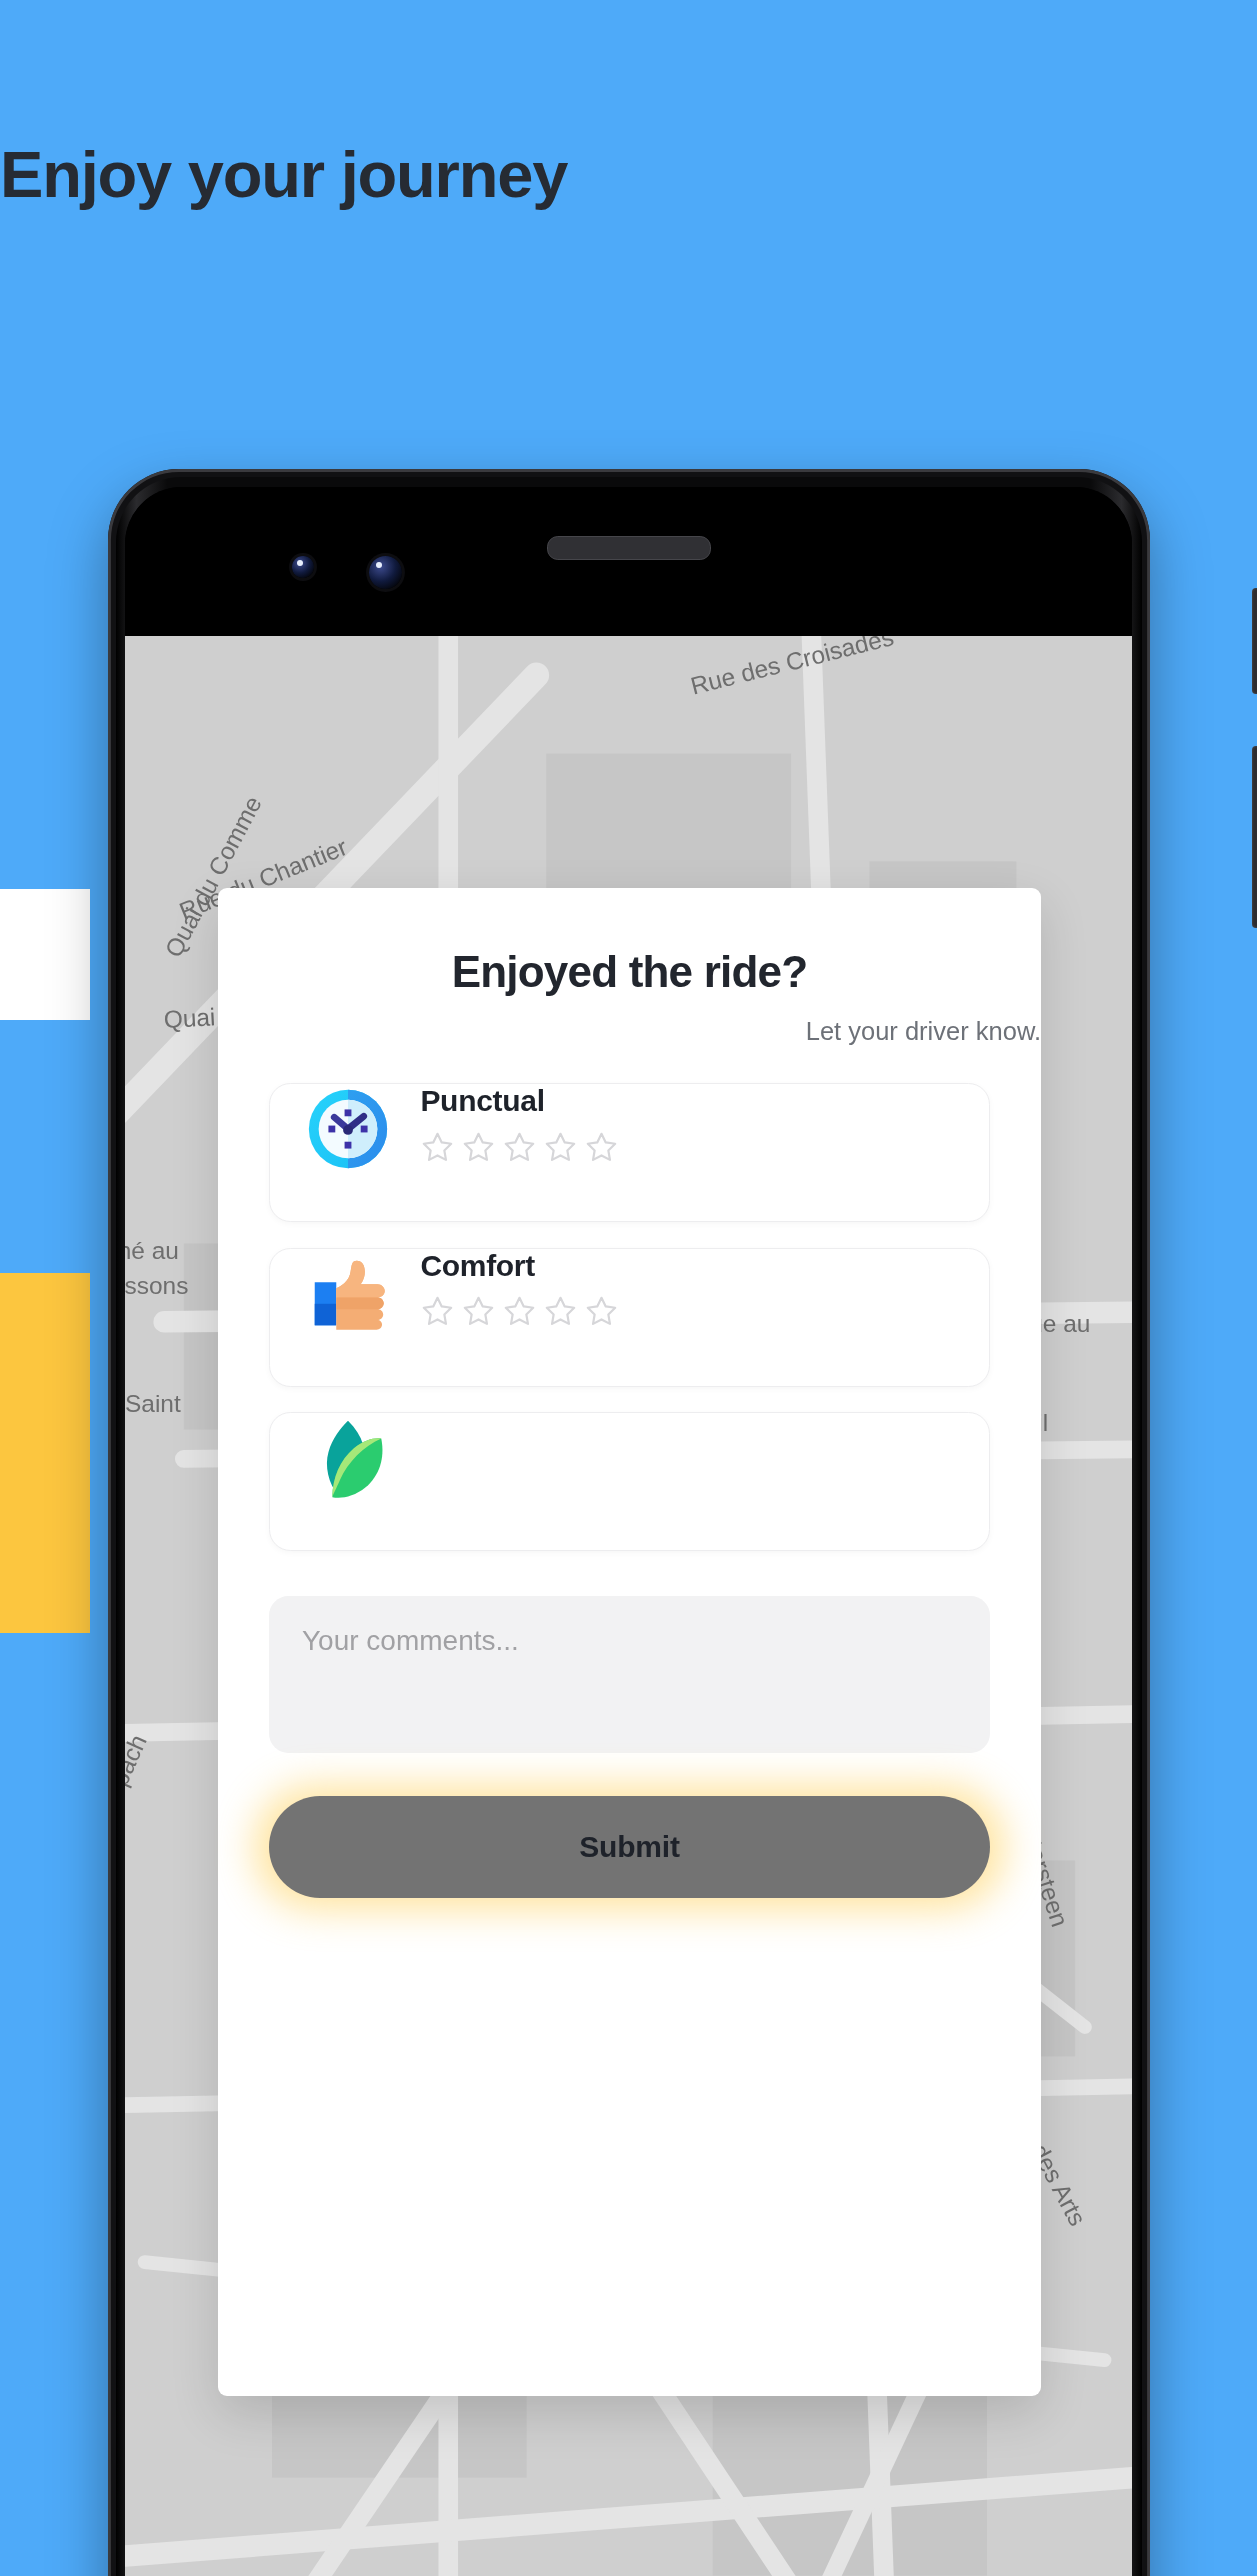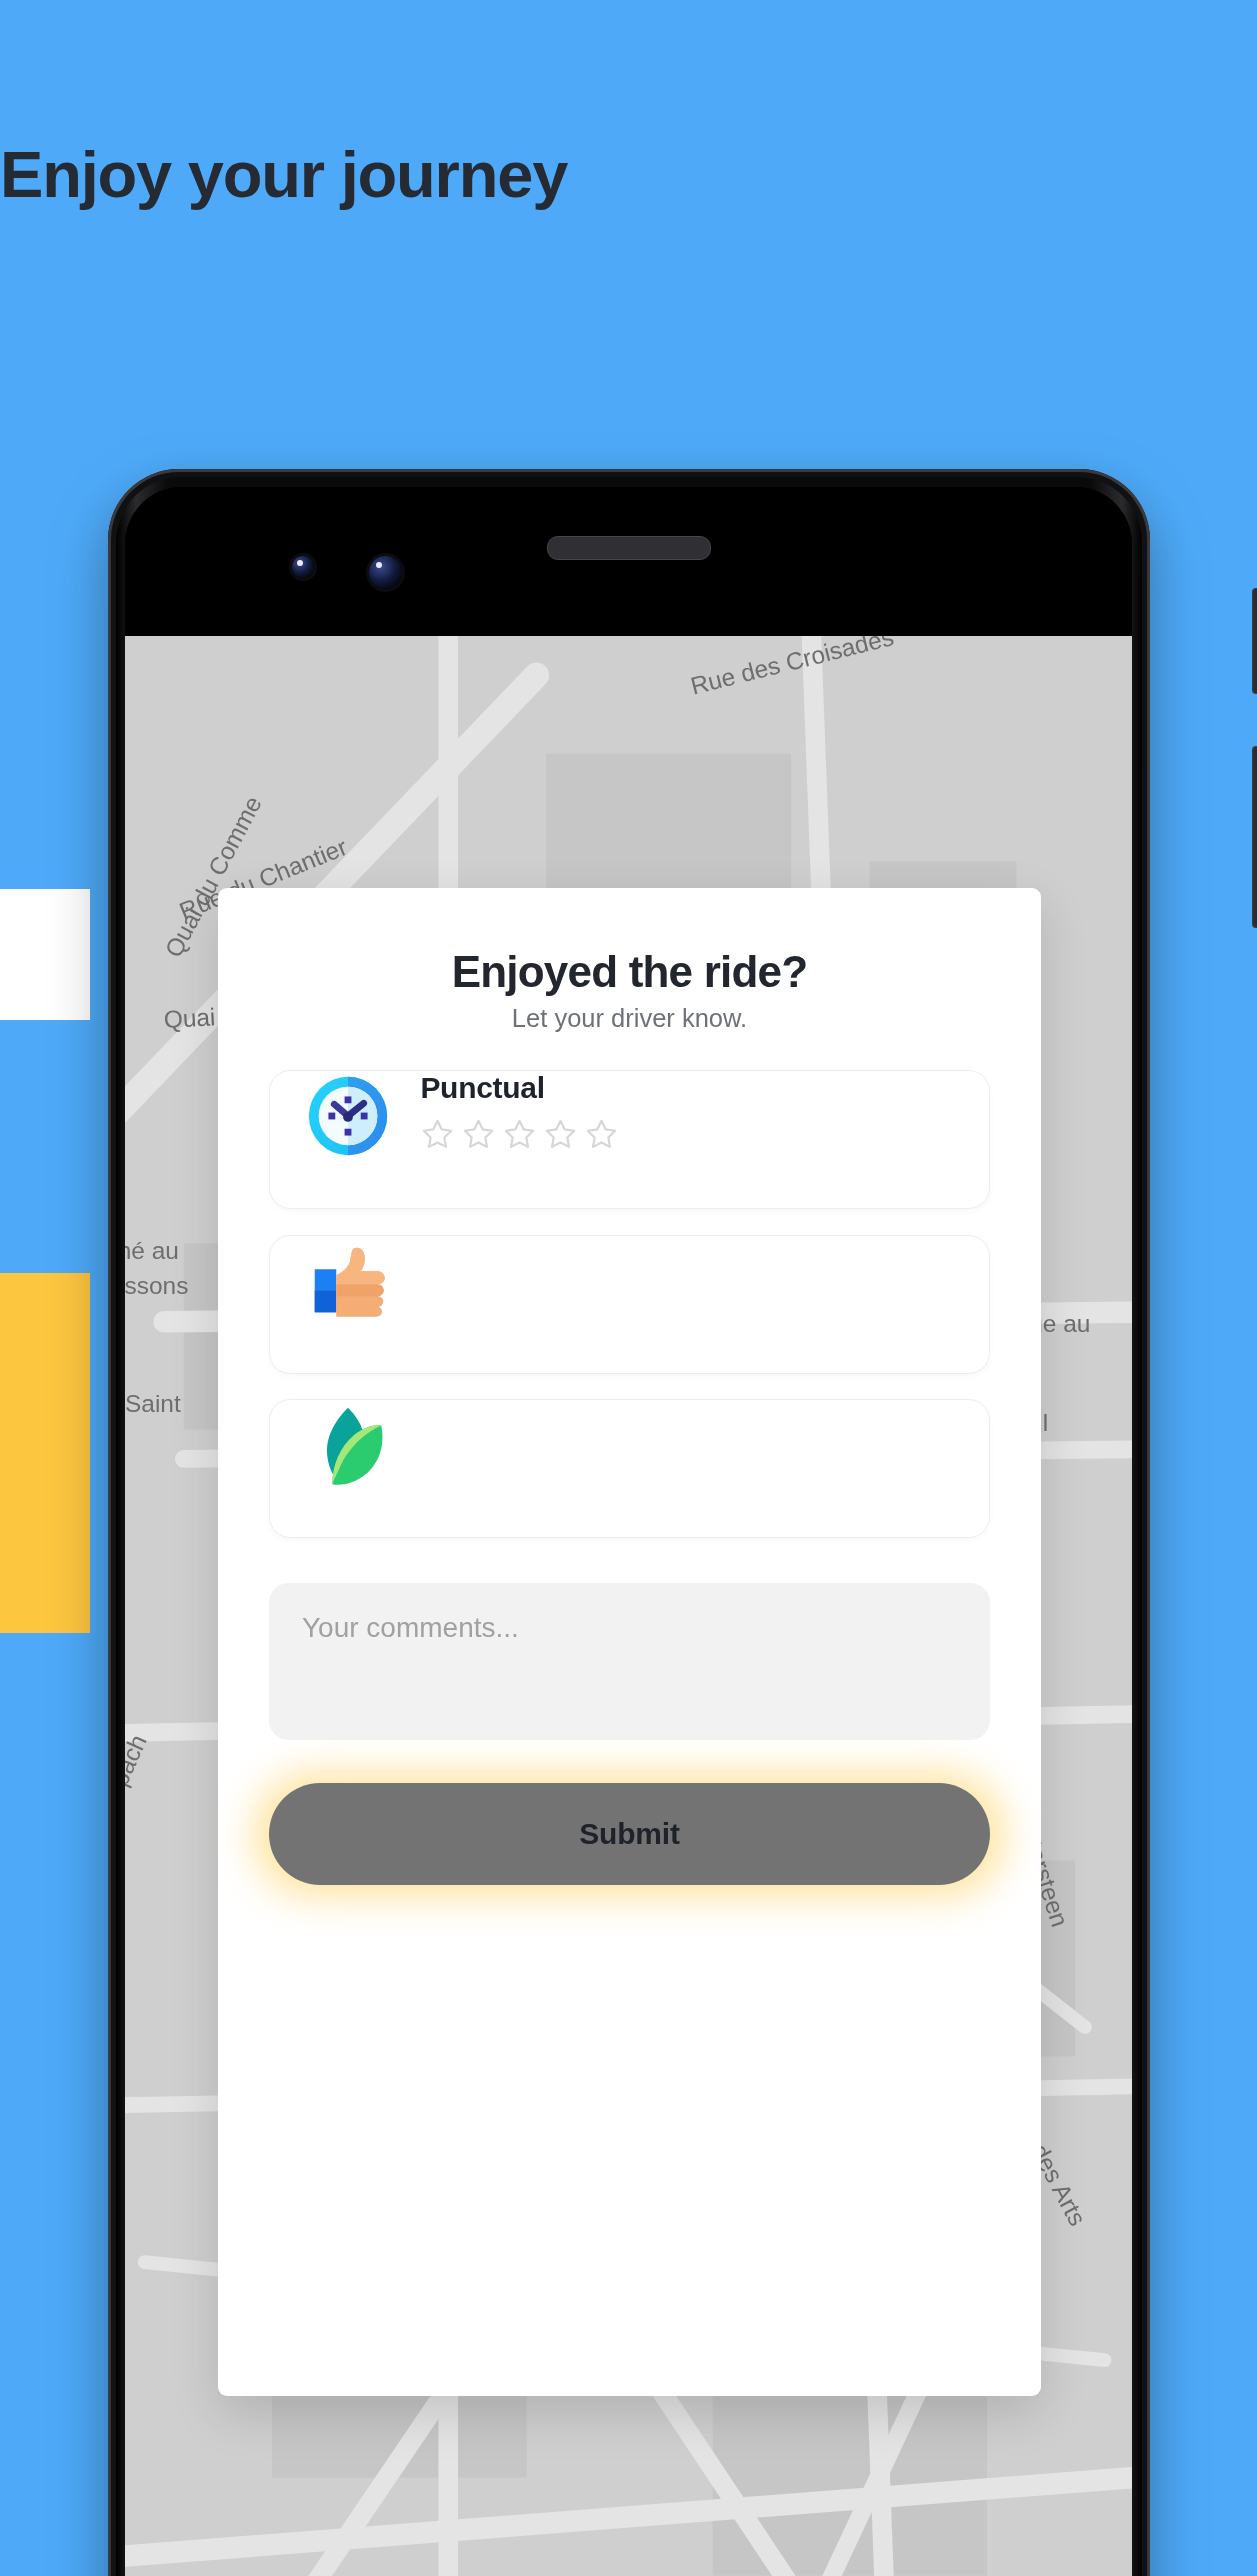--- a/index.html
+++ b/index.html
@@ -85,21 +85,21 @@
     position:absolute;left:218px;top:888px;width:823px;height:1508px;
     background:#FFFFFF;border-radius:9px;
     box-shadow:0 17.6px 49px rgba(0,0,0,.14);
     z-index:20;
   }
   .modal-title{
     margin:59px 0 0 0;text-align:center;
     font-size:44px;font-weight:bold;color:#22262E;letter-spacing:-0.8px;
   }
   .modal-sub{
-    margin:7px 0 0 0;text-align:center;
+    margin:20px 0 0 0;text-align:right;
     font-size:25.5px;color:#6D7178;font-weight:400;
   }
 
   
   .rate-list{margin:37px 51px 0 51px;}
   .rate-card{
     position:relative;display:flex;align-items:flex-start;
     height:137px;margin-bottom:25.5px;
     border:1.5px solid #EDEDEF;border-radius:21.5px;background:#fff;
     box-shadow:0 2px 5.9px rgba(0,0,0,.035);
@@ -284,20 +284,40 @@
     <div class="rate-card">
       <div class="rate-icon">
         <svg width="90" height="90" viewBox="0 0 92 92">
           <rect x="12" y="34" width="22" height="44" fill="#1C7FF2"></rect>
           <rect x="12" y="56" width="22" height="22" fill="#0F63D6"></rect>
           <path d="M34 40 C34 40 45 36 48 26 C50 18 49 12 55 12 C61 12 64 18 63 26 C62.3 31.5 59 36 59 36 L76 36 C80.5 36 83.5 39.5 83.5 43 C83.5 46.5 80.5 49.5 76.5 49.5 C80 49.5 82.5 52.5 82.5 55.5 C82.5 58.5 80 61.3 77 61.5 C80 61.8 82 64.3 82 67 C82 69.8 79.8 72.3 77 72.5 C79.3 73 80.8 75 80.8 77.3 C80.8 80.3 78.3 82.5 75.3 82.5 L34 82.5 Z" fill="#F4AD74"></path>
           <path d="M34 40 C34 40 45 36 48 26 C50 18 49 12 55 12 C61 12 64 18 63 26 C62.3 31.5 59 36 59 36 L76 36 C80.5 36 83.5 39.5 83.5 43 C83.5 46.5 80.5 49.5 76.5 49.5 L34 49.5 Z" fill="#F7B57F"></path>
           <path d="M34 49.5 L76.5 49.5 C80 49.5 82.5 52.5 82.5 55.5 C82.5 58.5 80 61.3 77 61.5 L34 61.5 Z" fill="#EFA368"></path>
         </svg>
       </div>
+      <div class="rate-body">
+        <div class="rate-label">Comfort</div>
+        <div class="stars">
+          <svg class="star" viewBox="0 0 24 24">
+              <path d="M12 2.6l2.9 5.9 6.5.95-4.7 4.6 1.1 6.45L12 17.45 6.2 20.5l1.1-6.45-4.7-4.6 6.5-.95z" fill="none" stroke="#D6D6D9" stroke-width="1.5" stroke-linejoin="round"></path>
+            </svg>
+          <svg class="star" viewBox="0 0 24 24">
+              <path d="M12 2.6l2.9 5.9 6.5.95-4.7 4.6 1.1 6.45L12 17.45 6.2 20.5l1.1-6.45-4.7-4.6 6.5-.95z" fill="none" stroke="#D6D6D9" stroke-width="1.5" stroke-linejoin="round"></path>
+            </svg>
+          <svg class="star" viewBox="0 0 24 24">
+              <path d="M12 2.6l2.9 5.9 6.5.95-4.7 4.6 1.1 6.45L12 17.45 6.2 20.5l1.1-6.45-4.7-4.6 6.5-.95z" fill="none" stroke="#D6D6D9" stroke-width="1.5" stroke-linejoin="round"></path>
+            </svg>
+          <svg class="star" viewBox="0 0 24 24">
+              <path d="M12 2.6l2.9 5.9 6.5.95-4.7 4.6 1.1 6.45L12 17.45 6.2 20.5l1.1-6.45-4.7-4.6 6.5-.95z" fill="none" stroke="#D6D6D9" stroke-width="1.5" stroke-linejoin="round"></path>
+            </svg>
+          <svg class="star" viewBox="0 0 24 24">
+              <path d="M12 2.6l2.9 5.9 6.5.95-4.7 4.6 1.1 6.45L12 17.45 6.2 20.5l1.1-6.45-4.7-4.6 6.5-.95z" fill="none" stroke="#D6D6D9" stroke-width="1.5" stroke-linejoin="round"></path>
+            </svg>
+        </div>
+      </div>
     </div>
 
     <div class="rate-card">
       <div class="rate-icon">
         <svg width="90" height="90" viewBox="0 0 92 92">
           <path d="M46 8 C62 24 66 40 60 56 C55 70 44 80 36 84 C26 72 22 54 26 40 C30 26 38 16 46 8 Z" fill="#09A39B"></path>
           <path d="M80 26 C84 46 78 64 64 76 C52 86 38 88 30 86 C30 66 38 48 52 36 C62 28 72 25 80 26 Z" fill="#2BCC6F"></path>
           <path d="M80 26 C62 34 46 50 38 68 C34 77 31 83 30 86 C30 66 38 48 52 36 C62 28 72 25 80 26 Z" fill="#A5E879"></path>
         </svg>
       </div>

